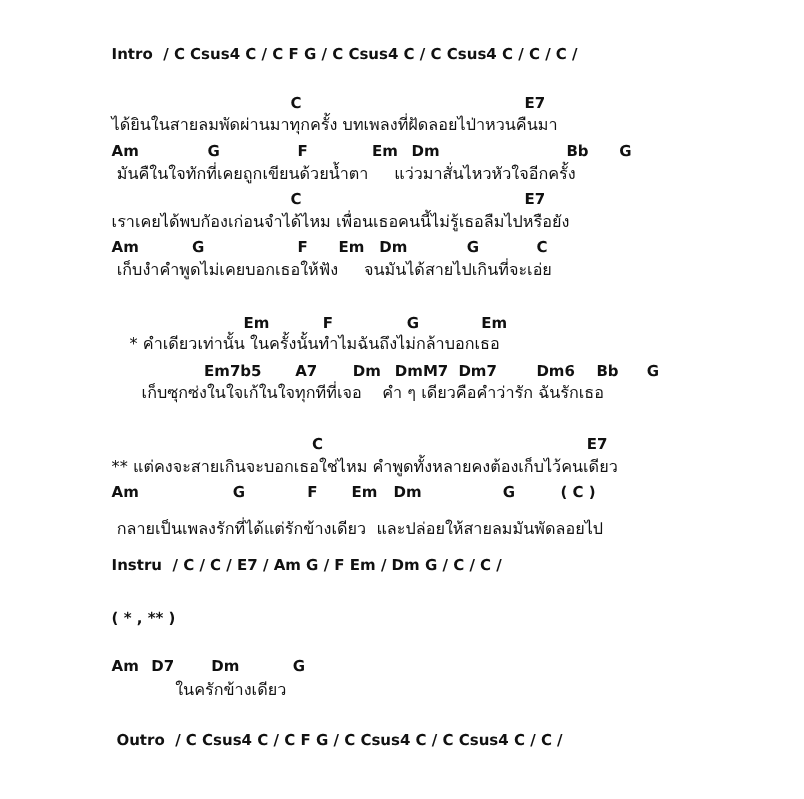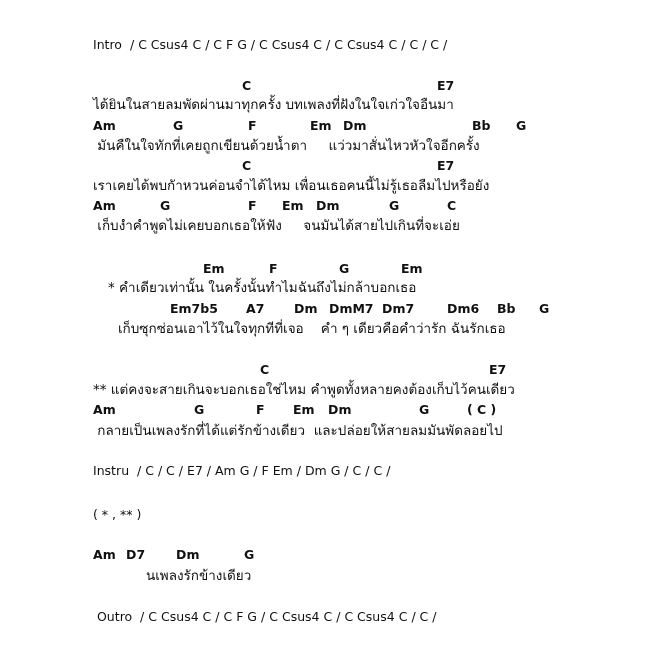--- a/index.html
+++ b/index.html
@@ -1,49 +1,49 @@
 <!DOCTYPE html>
 <html><head>
 <meta charset="utf-8">
 <style>
   html, body { margin: 0; padding: 0; background: #ffffff; }
   body { width: 670px; height: 666px; position: relative; overflow: hidden;
          font-family: "DejaVu Sans", sans-serif; color: #111; }
   .ln { position: absolute; white-space: pre; line-height: 16px; }
   .chord { font-weight: bold; font-size: 12.5px; }
   .lyric { font-size: 13.5px; }
-  .sect { font-weight: normal; font-size: 12.5px; }
+  .sect { font-weight: bold; font-size: 12.5px; }
   .c { position: absolute; white-space: pre; }
 </style>
 </head>
 <body>
 
 <div>
   <div class="ln sect" style="left:93px;top:37px">Intro  / C Csus4 C / C F G / C Csus4 C / C Csus4 C / C / C /</div>
 
   <div class="ln chord" style="left:0;top:78px;width:670px;height:16px"><span class="c" style="left: 242px;">C</span><span class="c" style="left: 437px;">E7</span></div>
-  <div class="ln lyric" style="left:93px;top:96px">ได้ยินในสายลมพัดผ่านมาทุกครั้ง บทเพลงที่ฝังในใจเก่วใจอืนมา</div>
+  <div class="ln lyric" style="left:93px;top:96px">ได้ยินในสายลมพัดผ่านมาทุกครั้ง บทเพลงที่ฝัดลอยไป่าหวนคืนมา</div>
   <div class="ln chord" style="left:0;top:118px;width:670px;height:16px"><span class="c" style="left: 93px;">Am</span><span class="c" style="left: 173px;">G</span><span class="c" style="left: 248px;">F</span><span class="c" style="left: 310px;">Em</span><span class="c" style="left: 343px;">Dm</span><span class="c" style="left: 472px;">Bb</span><span class="c" style="left: 516px;">G</span></div>
   <div class="ln lyric" style="left:93px;top:137px"> มันคืในใจทักที่เคยถูกเขียนด้วยน้ำตา     แว่วมาสั่นไหวหัวใจอีกครั้ง</div>
 
   <div class="ln chord" style="left:0;top:158px;width:670px;height:16px"><span class="c" style="left: 242px;">C</span><span class="c" style="left: 437px;">E7</span></div>
-  <div class="ln lyric" style="left:93px;top:177px">เราเคยได้พบกัาหวนค่อนจำได้ไหม เพื่อนเธอคนนี้ไม่รู้เธอลืมไปหรือยัง</div>
+  <div class="ln lyric" style="left:93px;top:177px">เราเคยได้พบกัองเก่อนจำได้ไหม เพื่อนเธอคนนี้ไม่รู้เธอลืมไปหรือยัง</div>
   <div class="ln chord" style="left:0;top:198px;width:670px;height:16px"><span class="c" style="left: 93px;">Am</span><span class="c" style="left: 160px;">G</span><span class="c" style="left: 248px;">F</span><span class="c" style="left: 282px;">Em</span><span class="c" style="left: 316px;">Dm</span><span class="c" style="left: 389px;">G</span><span class="c" style="left: 447px;">C</span></div>
   <div class="ln lyric" style="left:93px;top:217px"> เก็บงำคำพูดไม่เคยบอกเธอให้ฟัง     จนมันได้สายไปเกินที่จะเอ่ย</div>
 
   <div class="ln chord" style="left:0;top:261px;width:670px;height:16px"><span class="c" style="left: 203px;">Em</span><span class="c" style="left: 269px;">F</span><span class="c" style="left: 339px;">G</span><span class="c" style="left: 401px;">Em</span></div>
   <div class="ln lyric" style="left:108px;top:279px">* คำเดียวเท่านั้น ในครั้งนั้นทำไมฉันถึงไม่กล้าบอกเธอ</div>
   <div class="ln chord" style="left:0;top:301px;width:670px;height:16px"><span class="c" style="left: 170px;">Em7b5</span><span class="c" style="left: 246px;">A7</span><span class="c" style="left: 294px;">Dm</span><span class="c" style="left: 329px;">DmM7</span><span class="c" style="left: 382px;">Dm7</span><span class="c" style="left: 447px;">Dm6</span><span class="c" style="left: 497px;">Bb</span><span class="c" style="left: 539px;">G</span></div>
-  <div class="ln lyric" style="left:118px;top:320px">เก็บซุกซ่อนเอาไว้ในใจทุกทีที่เจอ    คำ ๆ เดียวคือคำว่ารัก ฉันรักเธอ</div>
+  <div class="ln lyric" style="left:118px;top:320px">เก็บซุกซ่งในใจเก้ในใจทุกทีที่เจอ    คำ ๆ เดียวคือคำว่ารัก ฉันรักเธอ</div>
 
   <div class="ln chord" style="left:0;top:362px;width:670px;height:16px"><span class="c" style="left: 260px;">C</span><span class="c" style="left: 489px;">E7</span></div>
   <div class="ln lyric" style="left:93px;top:381px">** แต่คงจะสายเกินจะบอกเธอใช่ไหม คำพูดทั้งหลายคงต้องเก็บไว้คนเดียว</div>
   <div class="ln chord" style="left:0;top:402px;width:670px;height:16px"><span class="c" style="left: 93px;">Am</span><span class="c" style="left: 194px;">G</span><span class="c" style="left: 256px;">F</span><span class="c" style="left: 293px;">Em</span><span class="c" style="left: 328px;">Dm</span><span class="c" style="left: 419px;">G</span><span class="c" style="left: 467px;">( C )</span></div>
-  <div class="ln lyric" style="left:93px;top:422px"> กลายเป็นเพลงรักที่ได้แต่รักข้างเดียว  และปล่อยให้สายลมมันพัดลอยไป</div>
+  <div class="ln lyric" style="left:93px;top:433px"> กลายเป็นเพลงรักที่ได้แต่รักข้างเดียว  และปล่อยให้สายลมมันพัดลอยไป</div>
 
   <div class="ln sect" style="left:93px;top:463px">Instru  / C / C / E7 / Am G / F Em / Dm G / C / C /</div>
   <div class="ln sect" style="left:93px;top:507px">( * , ** )</div>
 
   <div class="ln chord" style="left:0;top:547px;width:670px;height:16px"><span class="c" style="left: 93px;">Am</span><span class="c" style="left: 126px;">D7</span><span class="c" style="left: 176px;">Dm</span><span class="c" style="left: 244px;">G</span></div>
-  <div class="ln lyric" style="left:146px;top:567px">นเพลงรักข้างเดียว</div>
+  <div class="ln lyric" style="left:146px;top:567px">ในครักข้างเดียว</div>
 
   <div class="ln sect" style="left:97px;top:609px">Outro  / C Csus4 C / C F G / C Csus4 C / C Csus4 C / C /</div>
 </div>
 
 </body></html>

